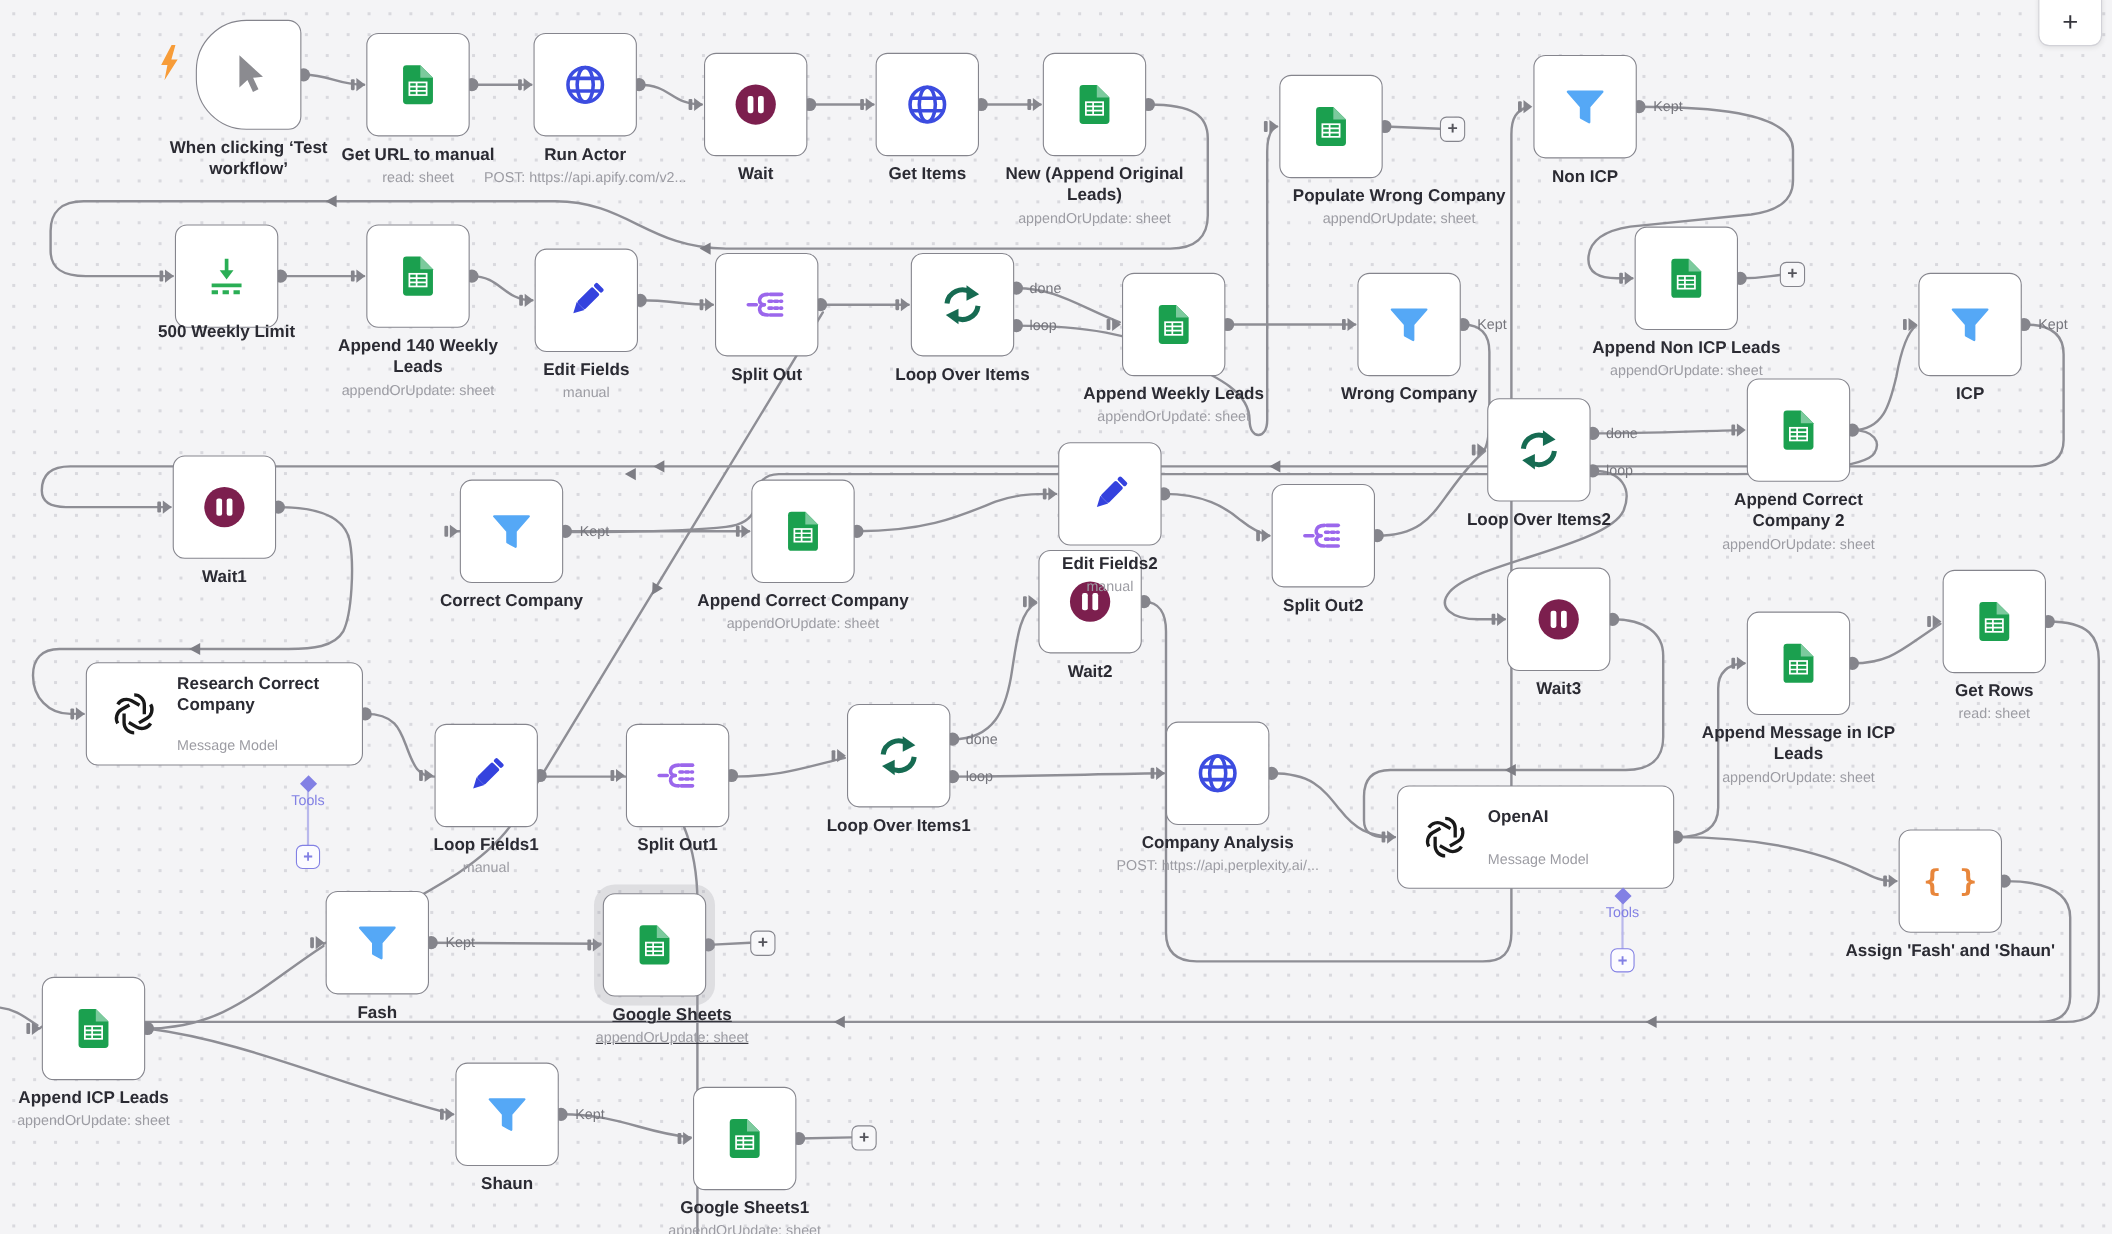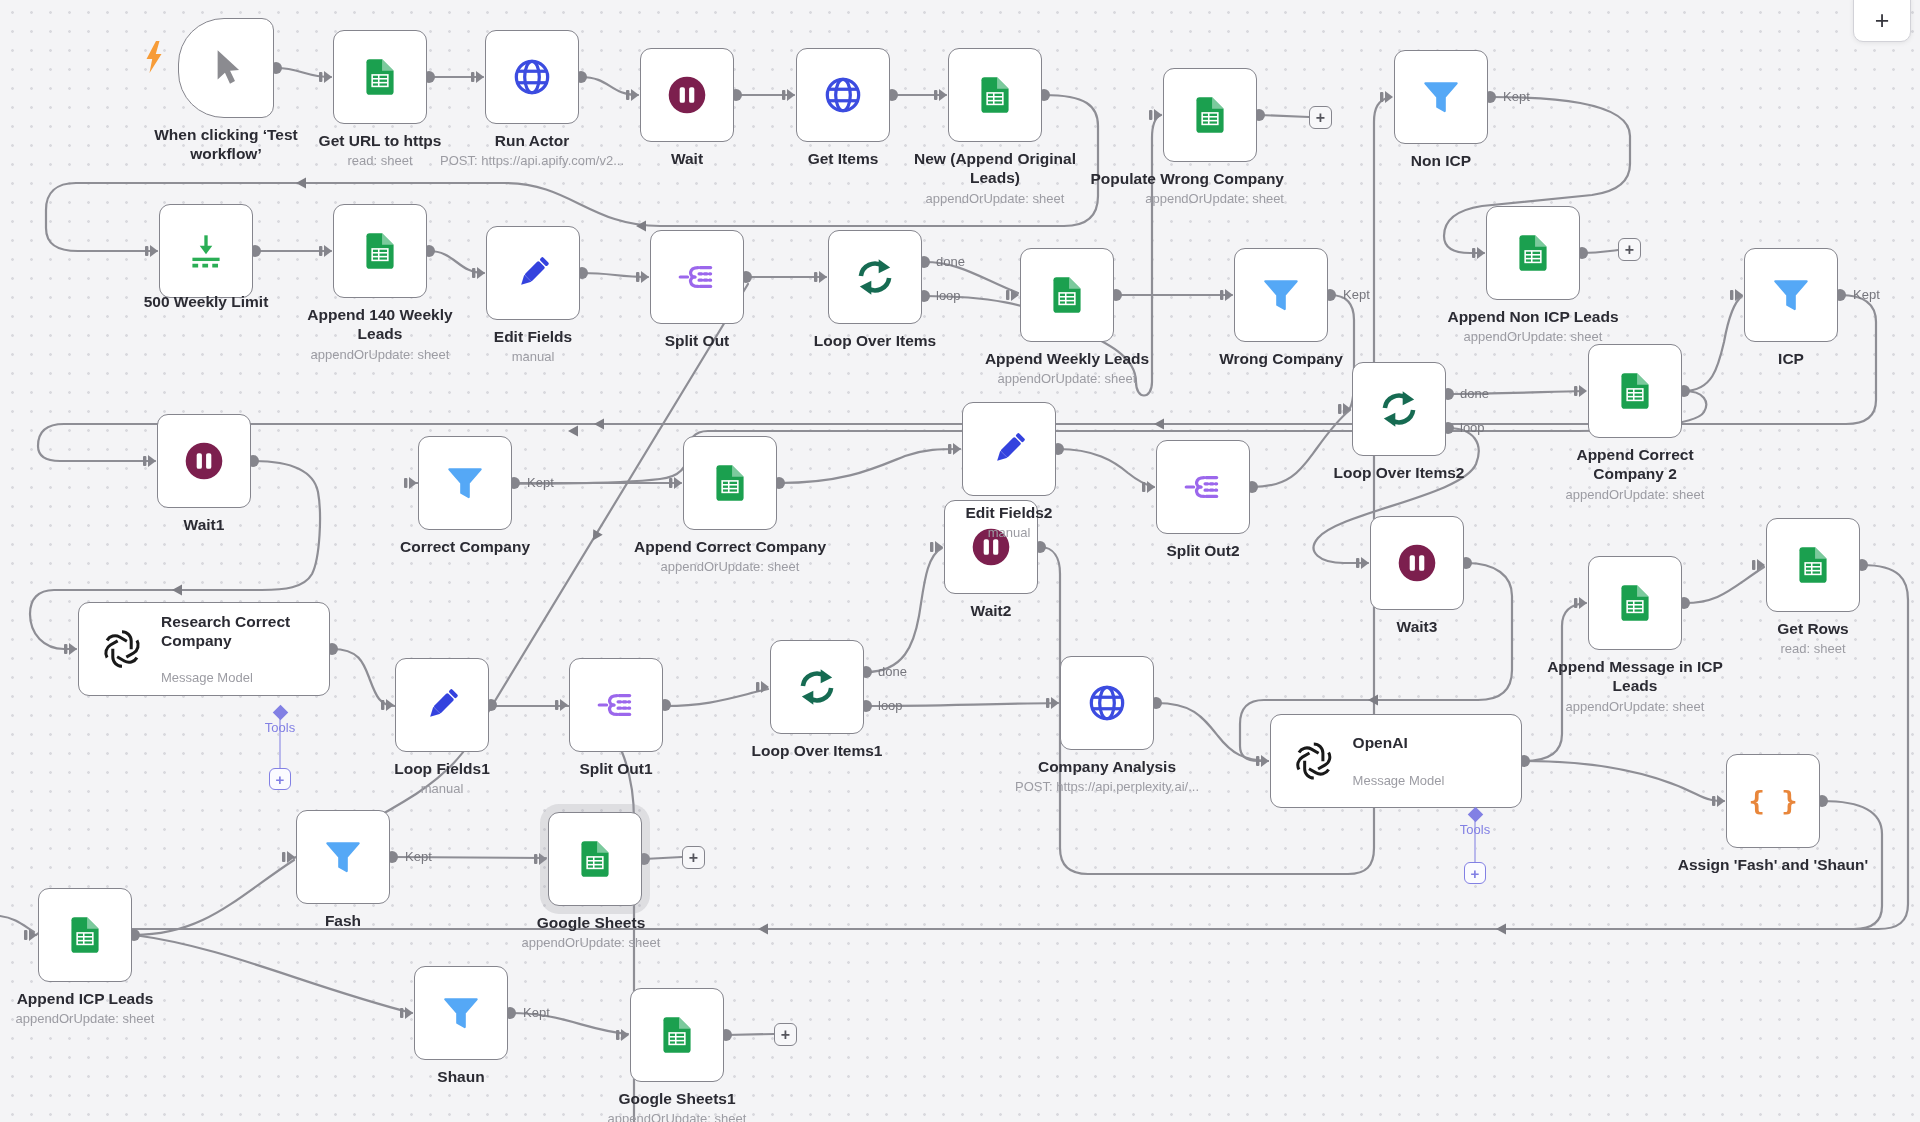--- a/index.html
+++ b/index.html
@@ -332,21 +332,21 @@
         </svg></div>
       <div class="nlabel" style="left: 138.5px; top: 125px; width: 175px;">
         <div>When clicking ‘Test workflow’</div>
       </div>
       <div class="node" style="left: 333px; top: 30px; width: 94px; height: 94px;">
         <svg width="46" height="46">
           <use href="#i-sheets"></use>
         </svg>
       </div>
       <div class="nlabel" style="left: 265px; top: 131px; width: 230px;">
-        <div>Get URL to https</div>
+        <div>Get URL to manual</div>
         <div class="nsub">read: sheet</div>
       </div>
       <div class="node" style="left: 485px; top: 30px; width: 94px; height: 94px;">
         <svg width="46" height="46">
           <use href="#i-globe"></use>
         </svg>
       </div>
       <div class="nlabel" style="left: 417px; top: 131px; width: 230px;">
         <div>Run Actor</div>
         <div class="nsub">POST: https://api.apify.com/v2...</div>
@@ -374,21 +374,21 @@
       </div>
       <div class="nlabel" style="left: 900px; top: 149px; width: 190px;">
         <div>New (Append Original Leads)</div>
         <div class="nsub">appendOrUpdate: sheet</div>
       </div>
       <div class="node" style="left: 1163px; top: 68px; width: 94px; height: 94px;">
         <svg width="46" height="46">
           <use href="#i-sheets"></use>
         </svg>
       </div>
-      <div class="nlabel" style="left: 1054px; top: 169px; width: 230px; text-align: right;">
+      <div class="nlabel" style="left: 1157px; top: 169px; width: 230px;">
         <div>Populate Wrong Company</div>
         <div class="nsub">appendOrUpdate: sheet</div>
       </div>
       <div class="plusbtn" style="left: 1309px; top: 106px;">+</div>
       <div class="node" style="left: 1394px; top: 50px; width: 94px; height: 94px;">
         <svg width="46" height="46">
           <use href="#i-filter"></use>
         </svg>
       </div>
       <div class="nlabel" style="left: 1326px; top: 151px; width: 230px;">
@@ -647,21 +647,21 @@
         </svg>
       </div>
       <div class="nlabel" style="left: 228px; top: 911px; width: 230px;">
         <div>Fash</div>
       </div>
       <div class="node selected" style="left: 548px; top: 812px; width: 94px; height: 94px;">
         <svg width="46" height="46">
           <use href="#i-sheets"></use>
         </svg>
       </div>
-      <div class="nlabel" style="left: 476px; top: 913px; width: 230px;">
+      <div class="nlabel" style="left: 496px; top: 913px; width: 230px; text-decoration: underline;">
         <div>Google Sheets</div>
         <div class="nsub">appendOrUpdate: sheet</div>
       </div>
       <div class="plusbtn" style="left: 682px; top: 846px;">+</div>
       <div class="node" style="left: 414px; top: 966px; width: 94px; height: 94px;">
         <svg width="46" height="46">
           <use href="#i-filter"></use>
         </svg>
       </div>
       <div class="nlabel" style="left: 346px; top: 1067px; width: 230px;">

